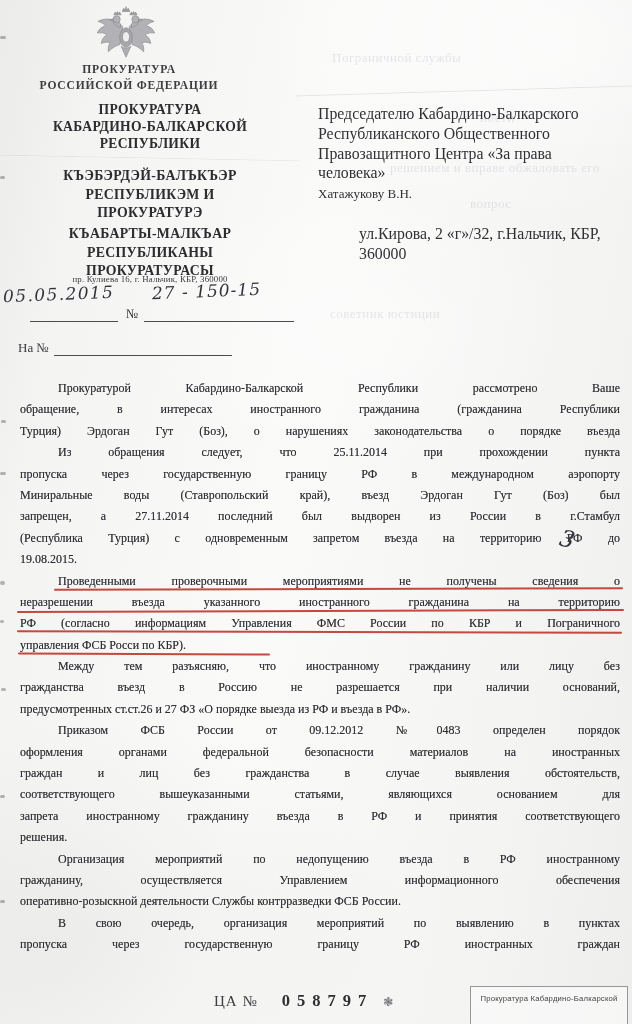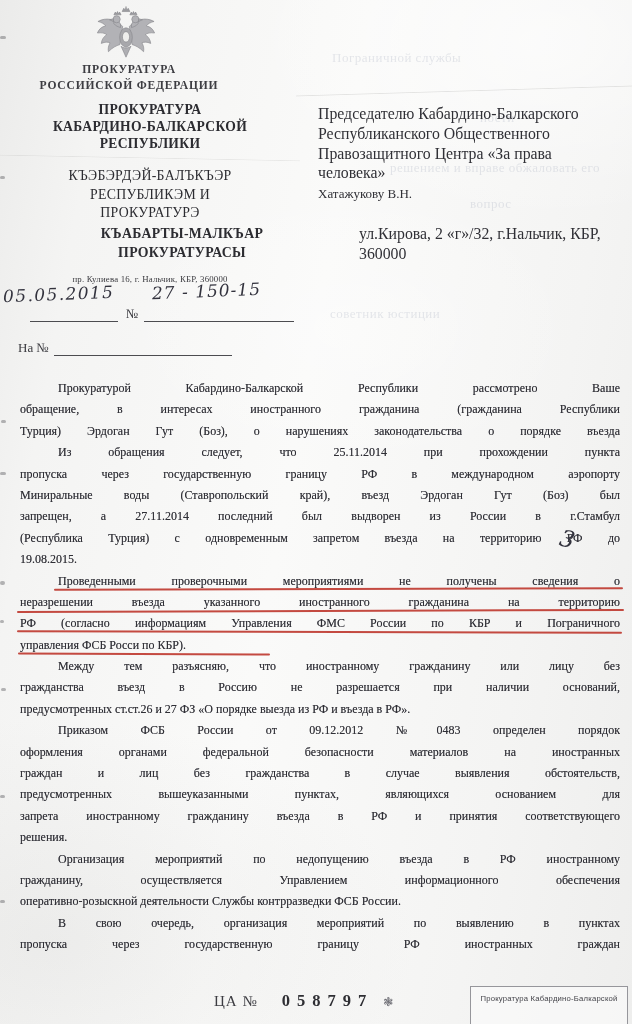--- a/index.html
+++ b/index.html
@@ -24,23 +24,23 @@
 
   
   .emblem { position:absolute; left:93px; top:0px; width:66px; height:66px; }
 
   
   .fed { position:absolute; left:0; top:62px; width:258px; text-align:center;
     font-weight:bold; font-size:11.6px; line-height:15.5px; letter-spacing:.8px; color:#3d3d42; }
   .orgru  { position:absolute; left:0; top:101px; width:300px; text-align:center;
     font-weight:bold; font-size:13.6px; line-height:17px; letter-spacing:.3px; color:#2c2c31; }
   .orgkbd { position:absolute; left:0; top:167px; width:300px; text-align:center;
-    font-weight:normal; font-size:13.8px; line-height:18.5px; letter-spacing:.3px; color:#2c2c31; }
+    font-weight:bold; font-size:13.8px; line-height:18.5px; letter-spacing:.3px; color:#2c2c31; }
   .orgblk { position:absolute; left:0; top:225px; width:300px; text-align:center;
-    font-weight:bold; font-size:13.8px; line-height:18.5px; letter-spacing:.3px; color:#2c2c31;margin-left:32px; }
+    font-weight:bold; font-size:13.8px; line-height:18.5px; letter-spacing:.3px; color:#2c2c31; }
   .addr { position:absolute; left:0; top:274px; width:300px; text-align:center;
     font-size:8.8px; letter-spacing:.2px; color:#3a3a3f; }
 
   .hw { font-style:italic; color:#33333e; font-family:"DejaVu Serif", serif; }
   .hwdate { position:absolute; left:3px; top:284px; font-size:17px; letter-spacing:1.4px; transform:rotate(-2.2deg); }
   .hwnum  { position:absolute; left:152px; top:281px; font-size:17px; letter-spacing:1px; transform:rotate(-2.5deg); }
   .hw3 { position:absolute; left:560px; top:526px; font-size:23px; transform:rotate(14deg); }
 
   .numrow { position:absolute; left:30px; top:306px; font-size:13px; color:#3a3a3f; }
   .narow  { position:absolute; left:18px; top:340px; font-size:13px; color:#3a3a3f; }
@@ -130,20 +130,21 @@
     <div>КАБАРДИНО-БАЛКАРСКОЙ</div>
     <div>РЕСПУБЛИКИ</div>
   </div>
   <div class="orgkbd">
     <div>КЪЭБЭРДЭЙ-БАЛЪКЪЭР</div>
     <div>РЕСПУБЛИКЭМ И</div>
     <div>ПРОКУРАТУРЭ</div>
   </div>
   <div class="orgblk">
     <div>КЪАБАРТЫ-МАЛКЪАР</div>
+    <div>РЕСПУБЛИКАНЫ</div>
     <div>ПРОКУРАТУРАСЫ</div>
   </div>
   <div class="addr">пр. Кулиева 16, г. Нальчик, КБР, 360000</div>
 
   <div class="hw hwdate">05.05.2015</div>
   <div class="hw hwnum">27 - 150-15</div>
 
   <div class="numrow">
     <span class="uline w88"></span><span class="numlbl">№</span><span class="uline w150"></span>
   </div>
@@ -189,21 +190,21 @@
       </div>
     <div class="para">
         <div class="bl ind">Между тем разъясняю, что иностранному гражданину или лицу без</div>
         <div class="bl">гражданства въезд в Россию не разрешается при наличии оснований,</div>
         <div class="bl ll">предусмотренных ст.ст.26 и 27 ФЗ «О порядке выезда из РФ и въезда в РФ».</div>
       </div>
     <div class="para">
         <div class="bl ind">Приказом ФСБ России от 09.12.2012 №0483 определен порядок</div>
         <div class="bl">оформления органами федеральной безопасности материалов на иностранных</div>
         <div class="bl">граждан и лиц без гражданства в случае выявления обстоятельств,</div>
-        <div class="bl">предусмотренных вышеуказанными пунктах, являющихся основанием для</div>
+        <div class="bl">соответствующего вышеуказанными статьями, являющихся основанием для</div>
         <div class="bl">запрета иностранному гражданину въезда в РФ и принятия соответствующего</div>
         <div class="bl ll">решения.</div>
       </div>
     <div class="para">
         <div class="bl ind">Организация мероприятий по недопущению въезда в РФ иностранному</div>
         <div class="bl">гражданину, осуществляется Управлением информационного обеспечения</div>
         <div class="bl ll">оперативно-розыскной деятельности Службы контрразведки ФСБ России.</div>
       </div>
     <div class="para">
         <div class="bl ind">В свою очередь, организация мероприятий по выявлению в пунктах</div>

